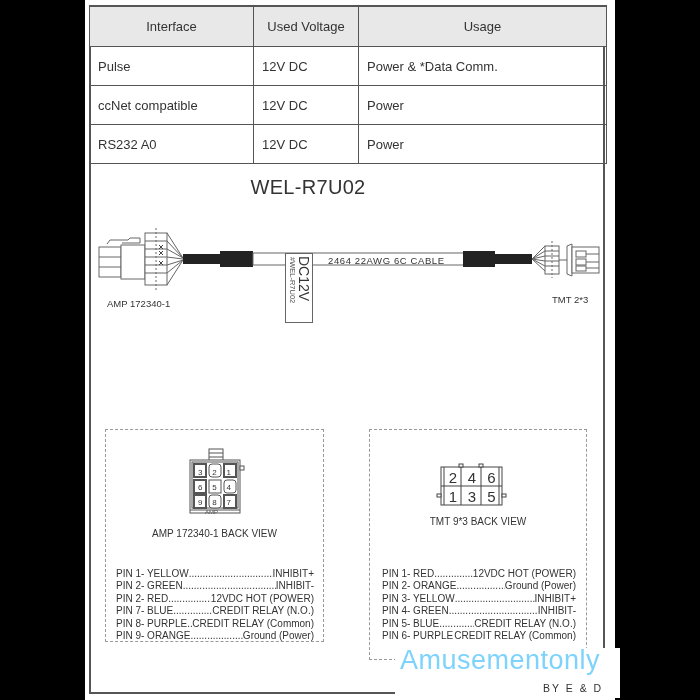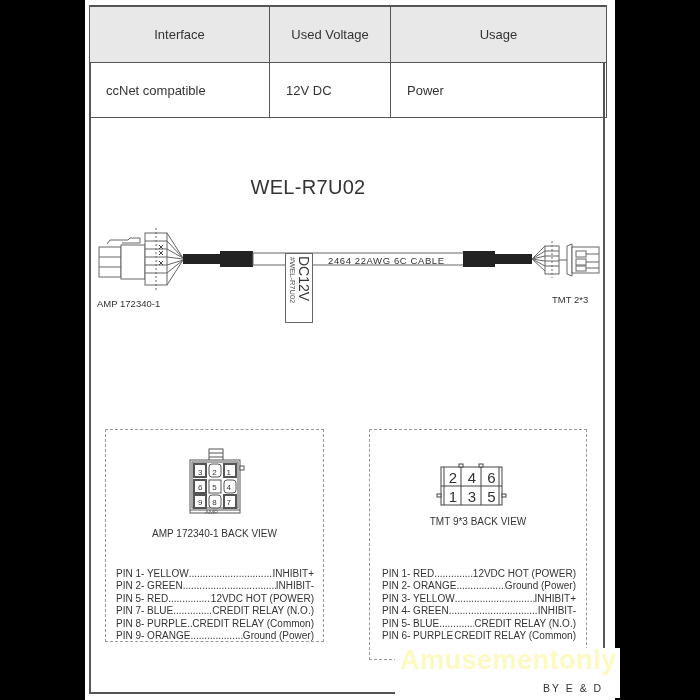--- a/index.html
+++ b/index.html
@@ -3,21 +3,21 @@
 <meta charset="utf-8">
 <style>
   html, body { margin:0; padding:0; }
   body { width:700px; height:700px; background:#000; position:relative; overflow:hidden;
          font-family:"Liberation Sans", sans-serif; color:#333; }
   .page { position:absolute; left:85px; top:0; width:530px; height:700px; background:#fff; }
   .frame { position:absolute; left:89px; top:5px; width:516px; height:689px;
            border:2px solid #555; box-sizing:border-box; background:#fff; }
   table.spec { position:absolute; left:89px; top:5px; width:518px; border-collapse:collapse;
                font-size:13px; color:#333; }
-  table.spec th, table.spec td { border:1px solid #555; height:22px; padding:16px;
+  table.spec th, table.spec td { border:1px solid #555; height:22px; padding:8px;
                                  font-weight:normal; }
   table.spec th { background:#e8e8e8; height:23px; }
   table.spec th { border-top:2px solid #555; }
   .c1 { width:147px; } .c2 { width:88px; } .c3 { width:auto; }
   .model { position:absolute; left:0; width:616px; top:176px; text-align:center; font-size:20px; color:#333; letter-spacing:0.3px; }
   .lbl { position:absolute; font-size:9.5px; color:#333; white-space:nowrap; }
   .cable-text { position:absolute; left:328px; top:255px; font-size:9.5px; letter-spacing:0.6px; color:#333; }
   .dcbox { position:absolute; left:285px; top:253px; width:28px; height:70px; border:1px solid #666;
            box-sizing:border-box; background:#fff; }
   .dcbox .big { position:absolute; left:26px; top:2px; transform-origin:0 0; transform:rotate(90deg);
@@ -25,41 +25,51 @@
   .dcbox .small { position:absolute; left:11px; top:3px; transform-origin:0 0; transform:rotate(90deg);
                   font-size:7.5px; color:#555; white-space:nowrap; }
   .dash { position:absolute; border:1px dashed #999; box-sizing:border-box; }
   .caption { position:absolute; font-size:10px; color:#333; text-align:center; white-space:nowrap; }
   .pins { position:absolute; font-size:10px; color:#333; line-height:12.4px; }
   .pins .row { display:flex; white-space:nowrap; }
   .pins .row .a { flex:none; }
   .pins .row .dots { flex:1; overflow:hidden; white-space:nowrap; }
   .pins .row .dots::after { content:"......................................................................................"; letter-spacing:0; }
   .pins .row .b { flex:none; }
-  .brand { position:absolute; left:400px; top:645px; font-size:27px; color:#fef9c3; letter-spacing:0.5px; white-space:nowrap; font-weight:bold; }
+  .brand { position:absolute; left:400px; top:645px; font-size:27px; color:#7dd3fc; letter-spacing:0.5px; white-space:nowrap; font-weight:normal; }
   .brand-sub { position:absolute; left:543px; top:682px; font-size:10.5px; color:#333; letter-spacing:2px; white-space:nowrap; }
   svg { position:absolute; overflow:visible; }
 </style>
 </head>
 <body>
 
 <div class="page"></div>
 <div class="frame"></div>
 
 <table class="spec">
   <thead>
     <tr>
       <th class="c1">Interface</th>
       <th class="c2">Used Voltage</th>
       <th class="c3">Usage</th>
     </tr>
   </thead>
   <tbody>
     <tr>
+      <td>Pulse</td>
+      <td>12V DC</td>
+      <td>Power &amp; *Data Comm.</td>
+    </tr>
+    <tr>
       <td>ccNet compatible</td>
+      <td>12V DC</td>
+      <td>Power</td>
+    </tr>
+    <tr>
+      <td>RS232 A0</td>
       <td>12V DC</td>
       <td>Power</td>
     </tr>
   </tbody>
 </table>
 
 <div class="model">WEL-R7U02</div>
 
 <svg width="700" height="700" style="left:0;top:0;">
 
@@ -111,21 +121,21 @@
     <line x1="586" y1="262" x2="599" y2="262"></line>
     <line x1="586" y1="268" x2="599" y2="268"></line>
   </g>
 </svg>
 
 <div class="cable-text">2464  22AWG  6C  CABLE</div>
 <div class="dcbox">
   <span class="big">DC12V</span>
   <span class="small">#WEL-R7U02</span>
 </div>
-<div class="lbl" style="left:97px;top:298px;">AMP 172340-1</div>
+<div class="lbl" style="left:107px;top:298px;">AMP 172340-1</div>
 <div class="lbl" style="left:552px;top:294px;">TMT 2*3</div>
 
 <div class="dash" style="left:105px;top:429px;width:219px;height:213px;"></div>
 <svg width="700" height="700" style="left:0;top:0;pointer-events:none;">
   <g stroke="#555" stroke-width="1" fill="#fff">
     <rect x="209" y="449" width="14" height="13"></rect>
     <line x1="209" y1="453" x2="223" y2="453"></line>
     <line x1="209" y1="457" x2="223" y2="457"></line>
     <rect x="190" y="460" width="50" height="53"></rect>
     <rect x="192" y="462" width="46" height="46" fill="none"></rect>
@@ -168,21 +178,21 @@
       <span class="a">PIN 1- YELLOW</span>
       <span class="dots"></span>
       <span class="b">INHIBIT+</span>
     </div>
   <div class="row">
       <span class="a">PIN 2- GREEN</span>
       <span class="dots"></span>
       <span class="b">INHIBIT-</span>
     </div>
   <div class="row">
-      <span class="a">PIN 5- RED</span>
+      <span class="a">PIN 2- RED</span>
       <span class="dots"></span>
       <span class="b">12VDC HOT (POWER)</span>
     </div>
   <div class="row">
       <span class="a">PIN 7- BLUE</span>
       <span class="dots"></span>
       <span class="b">CREDIT RELAY (N.O.)</span>
     </div>
   <div class="row">
       <span class="a">PIN 8- PURPLE</span>

